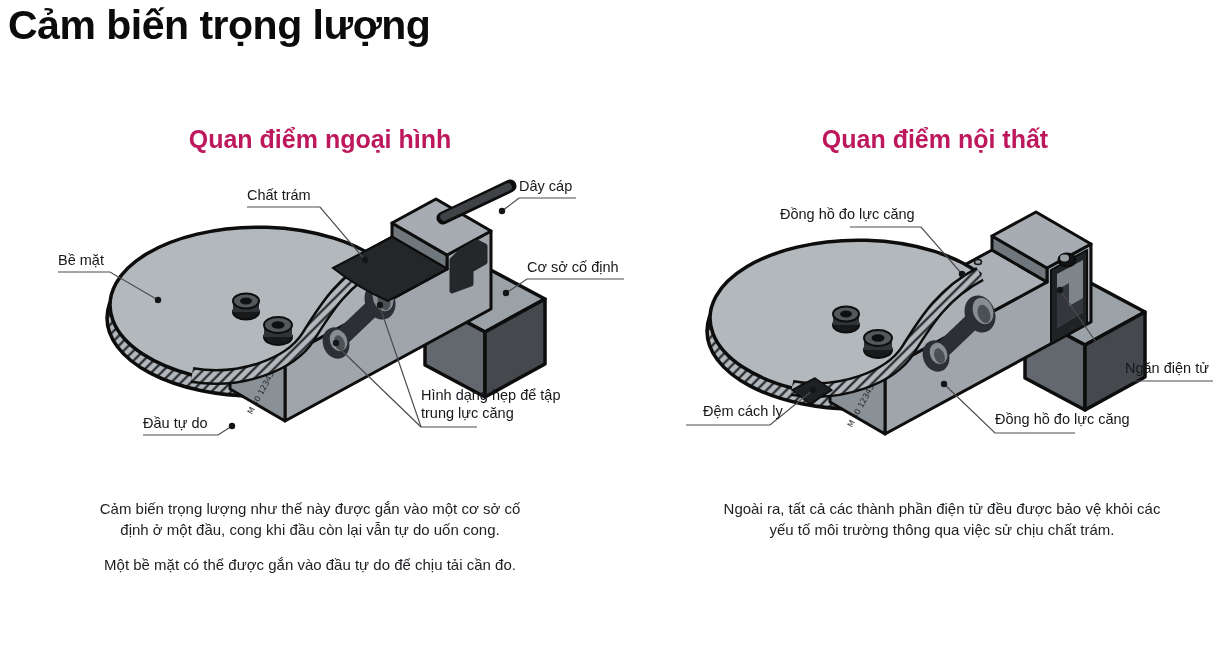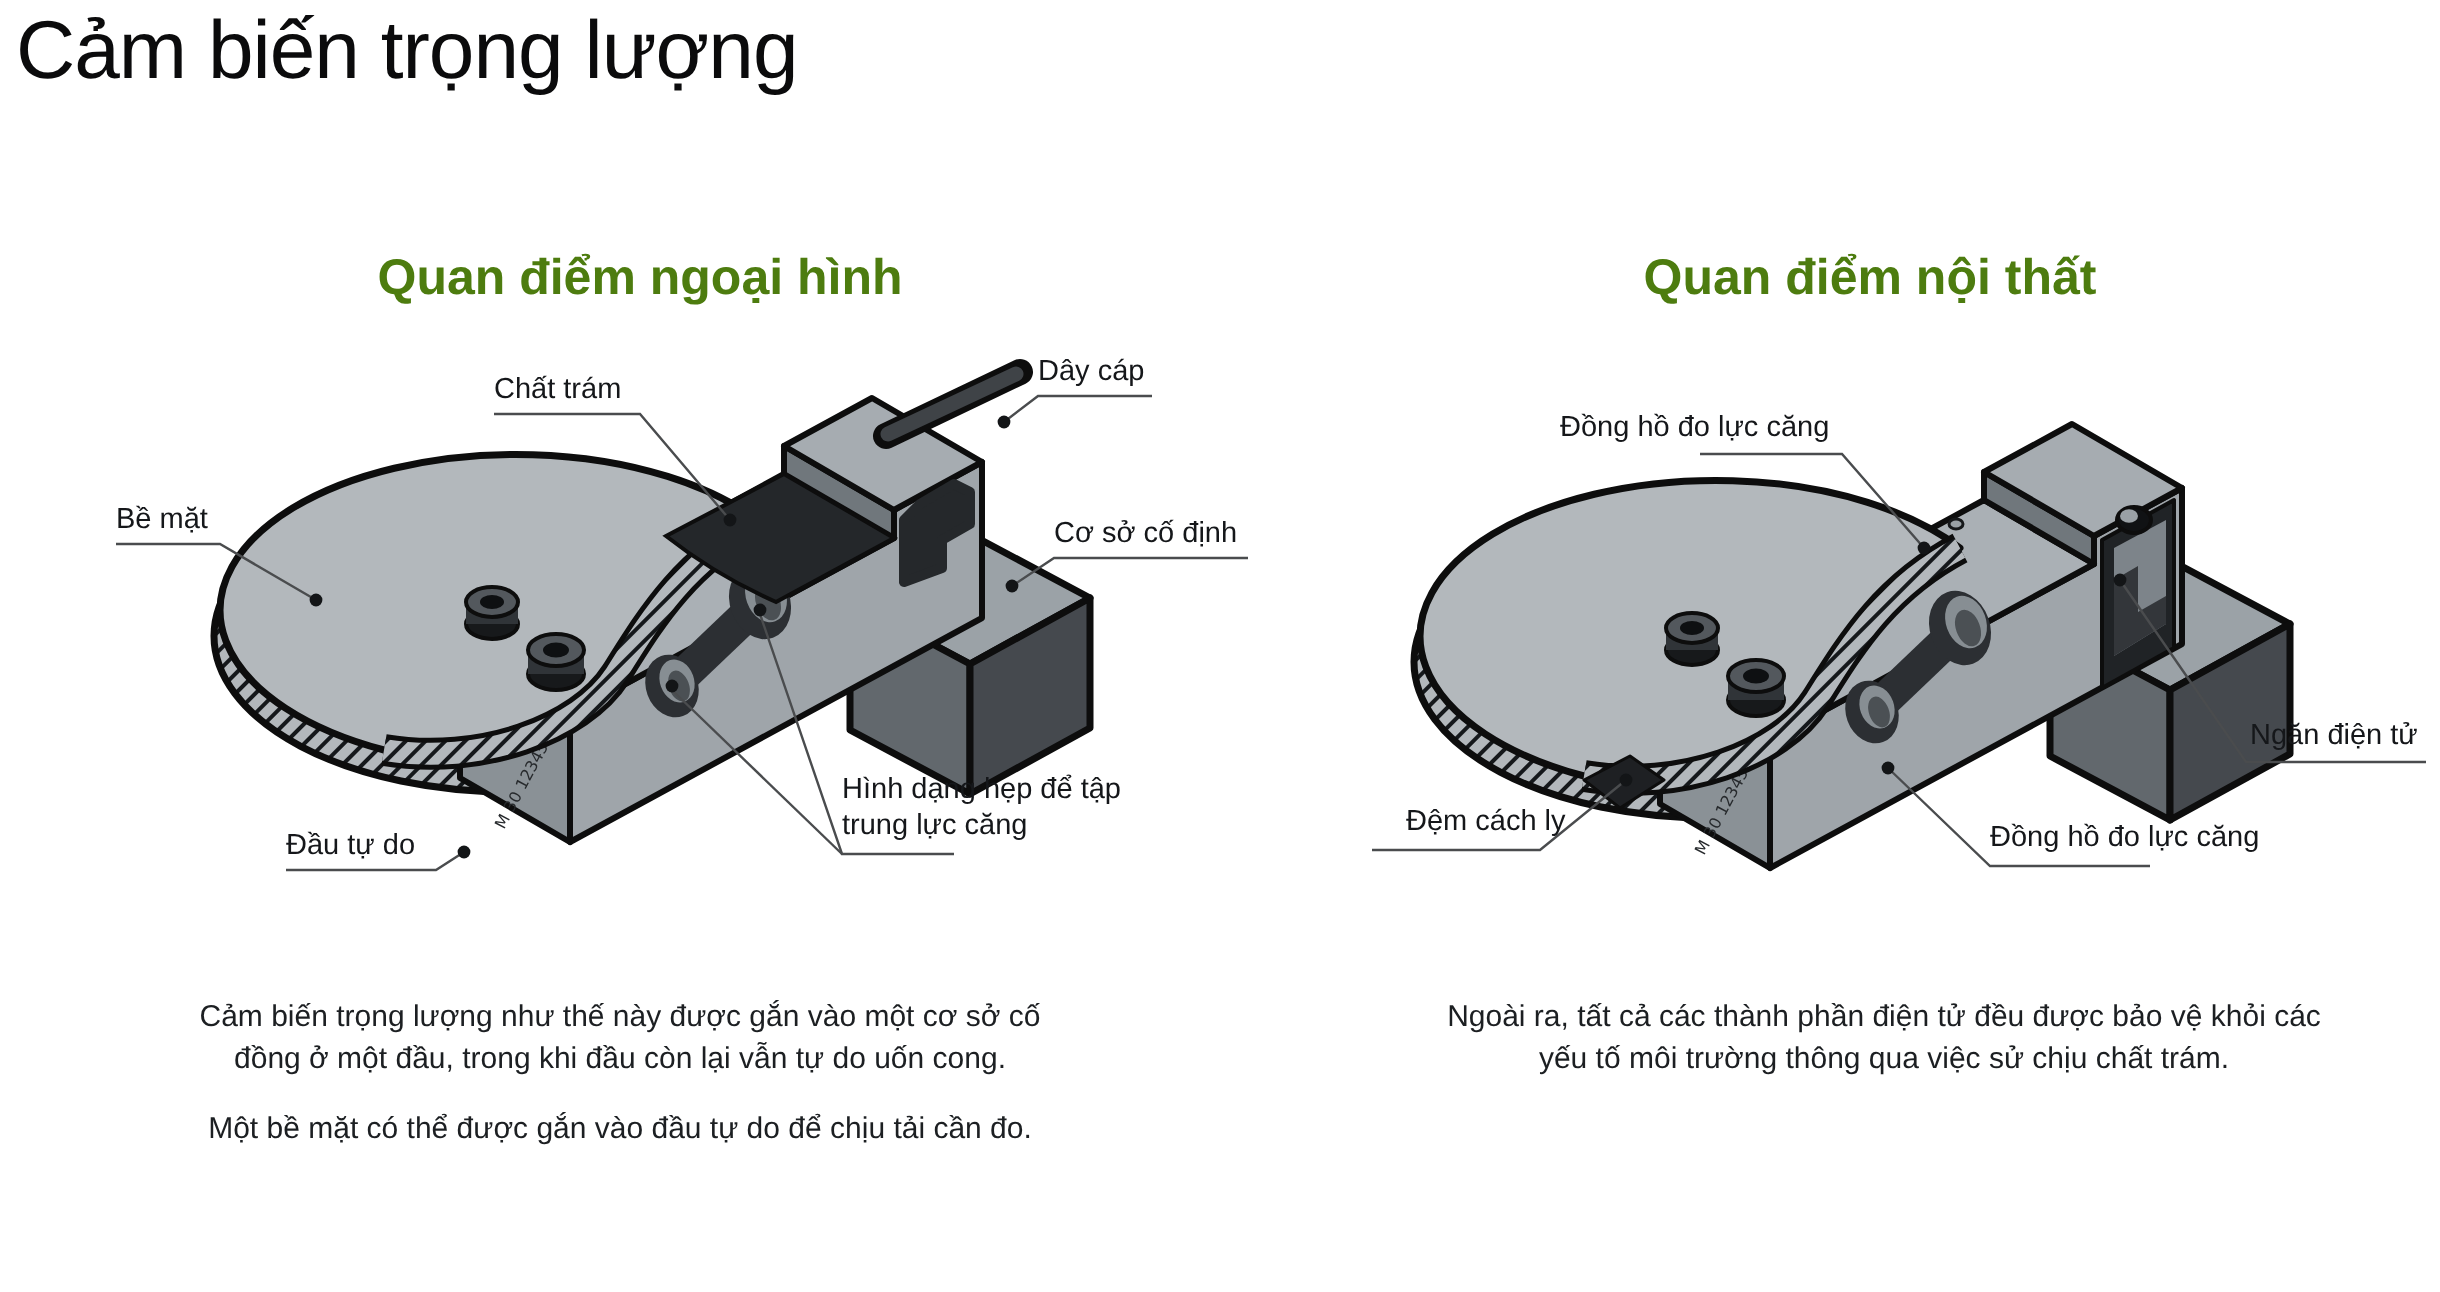--- a/index.html
+++ b/index.html
@@ -1,19 +1,19 @@
 <!DOCTYPE html>
 <html><head>
 <meta charset="utf-8">
 <style>
   * { margin:0; padding:0; box-sizing:border-box; }
   body { background:#ffffff; font-family:"Liberation Sans","DejaVu Sans",sans-serif; }
   .canvas { position:relative; width:1220px; height:646px; background:#ffffff; overflow:hidden; }
-  .page-title { position:absolute; left:8px; top:2px; font-size:41px; font-weight:400; letter-spacing:-0.5px; color:#0b0b0c; }
-  .col-heading { position:absolute; top:125px; font-size:25px; font-weight:700; color:#4d7c0f; text-align:center; }
+  .page-title { position:absolute; left:8px; top:2px; font-size:41px; font-weight:700; letter-spacing:-0.5px; color:#0b0b0c; }
+  .col-heading { position:absolute; top:125px; font-size:25px; font-weight:700; color:#be185d; text-align:center; }
   .col-heading.left { left:40px; width:560px; }
   .col-heading.right { left:660px; width:550px; }
   .diagram { position:absolute; }
   .diagram.exterior { left:40px; top:165px; width:600px; height:290px; }
   .diagram.interior { left:675px; top:198px; width:545px; height:268px; }
   .lbl { position:absolute; font-size:14.5px; color:#15171a; white-space:nowrap; line-height:1.26; }
   .lbl.wrap { white-space:normal; width:160px; }
   .para-block { position:absolute; top:498px; text-align:center; font-size:15px; line-height:1.42; color:#1c1f22; }
   .para-block.left { left:84px; width:452px; }
   .para-block.right { left:712px; width:460px; }
@@ -203,20 +203,20 @@
       </g>
     </svg>
 
     <div class="lbl" style="left:105px;top:7px">Đồng hồ đo lực căng</div>
     <div class="lbl" style="left:450px;top:161px">Ngăn điện tử</div>
     <div class="lbl" style="left:28px;top:204px">Đệm cách ly</div>
     <div class="lbl" style="left:320px;top:212px">Đồng hồ đo lực căng</div>
   </div>
 
   <div class="para-block left">
-    <p>Cảm biến trọng lượng như thế này được gắn vào một cơ sở cố đồng ở một đầu, trong khi đầu còn lại vẫn tự do uốn cong.</p>
+    <p>Cảm biến trọng lượng như thế này được gắn vào một cơ sở cố định ở một đầu, cong khi đầu còn lại vẫn tự do uốn cong.</p>
     <p>Một bề mặt có thể được gắn vào đầu tự do để chịu tải cần đo.</p>
   </div>
   <div class="para-block right">
     <p>Ngoài ra, tất cả các thành phần điện tử đều được bảo vệ khỏi các yếu tố môi trường thông qua việc sử chịu chất trám.</p>
   </div>
 
 </div>
 
 </body></html>

